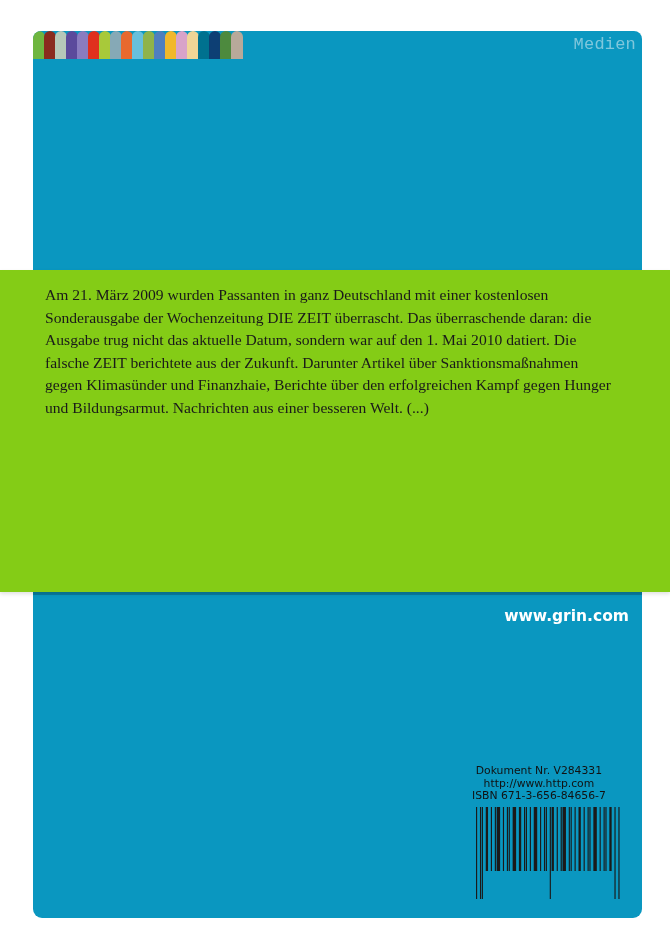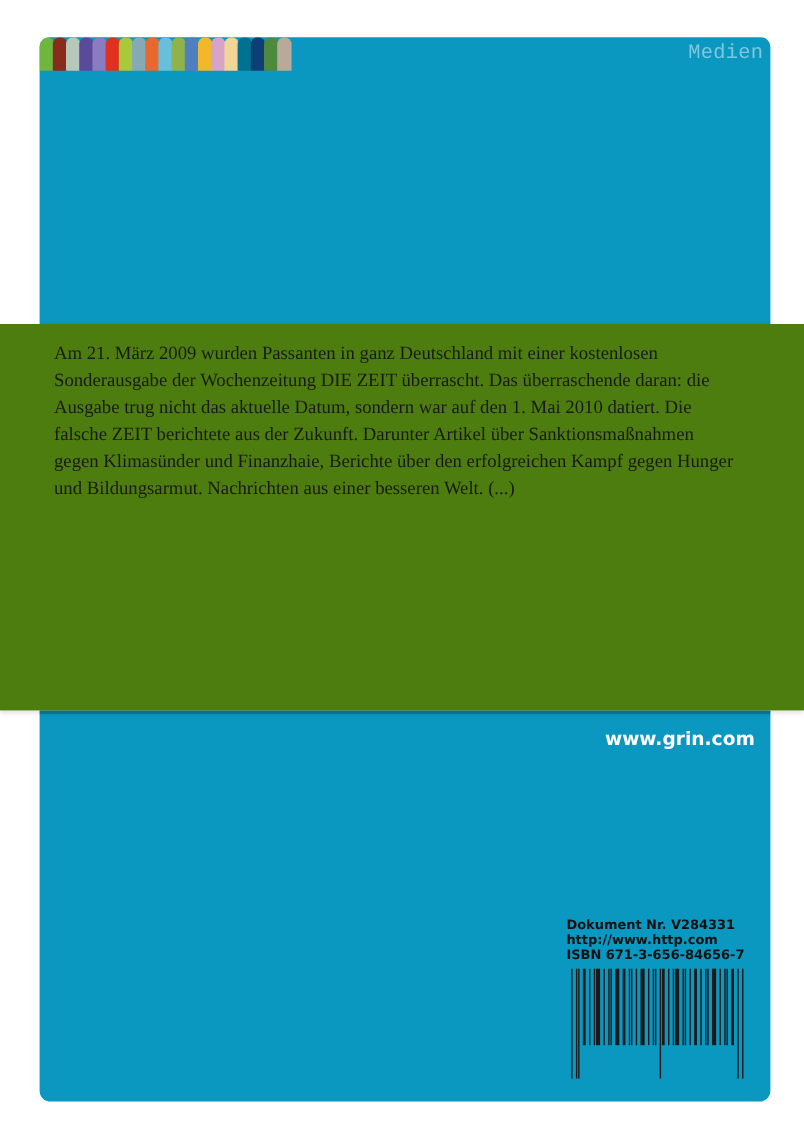--- a/index.html
+++ b/index.html
@@ -33,21 +33,21 @@
       right: 6px; top: 4px;
       font-family: Liberation Mono, monospace;
       font-size: 17px;
       color: #7fc7dc;
       letter-spacing: 0.2px;
     }
     .blurb-band {
       position: absolute;
       left: 0; top: 270px;
       width: 670px; height: 322px;
-      background: #4d7c0f;
+      background: #84cc16;
       box-shadow: 0 2px 4px rgba(0,0,0,0.12);
       z-index: 2;
     }
     .blurb {
       position: absolute;
       left: 45px; top: 14px;
       width: 600px;
       margin: 0;
       font-family: "Liberation Serif", serif;
       font-size: 15.6px;
@@ -55,41 +55,41 @@
       color: #1a1a1a;
       white-space: pre-line;
     }
     .cover-bottom {
       position: absolute;
       left: 33px; top: 592px;
       width: 609px; height: 326px;
       background: #0a97c0;
       border-radius: 0 0 9px 9px;
       overflow: hidden;
+      text-align: center;
     }
     .cover-bottom::before {
       content: ""; position: absolute; left: 0; top: 0; right: 0; height: 3px;
       background: #087a9c;
     }
     .publisher-url {
       position: absolute;
       right: 13px; top: 15px;
       font-family: "DejaVu Sans", sans-serif;
       font-weight: bold;
       font-size: 15.5px;
       color: #ffffff;
     }
     .meta {
       position: absolute;
       left: 439px; top: 173px;
       font-family: "DejaVu Sans", sans-serif;
       font-size: 10.8px;
       line-height: 12.5px;
       color: #111111;
-      font-weight: bold;
     }
     .barcode {
       position: absolute;
       left: 439px; top: 215px;
       width: 160px; height: 92px;
     }
     .barcode-digits {
       position: absolute;
       left: 439px; top: 278px;
       font-family: "DejaVu Sans", sans-serif;

